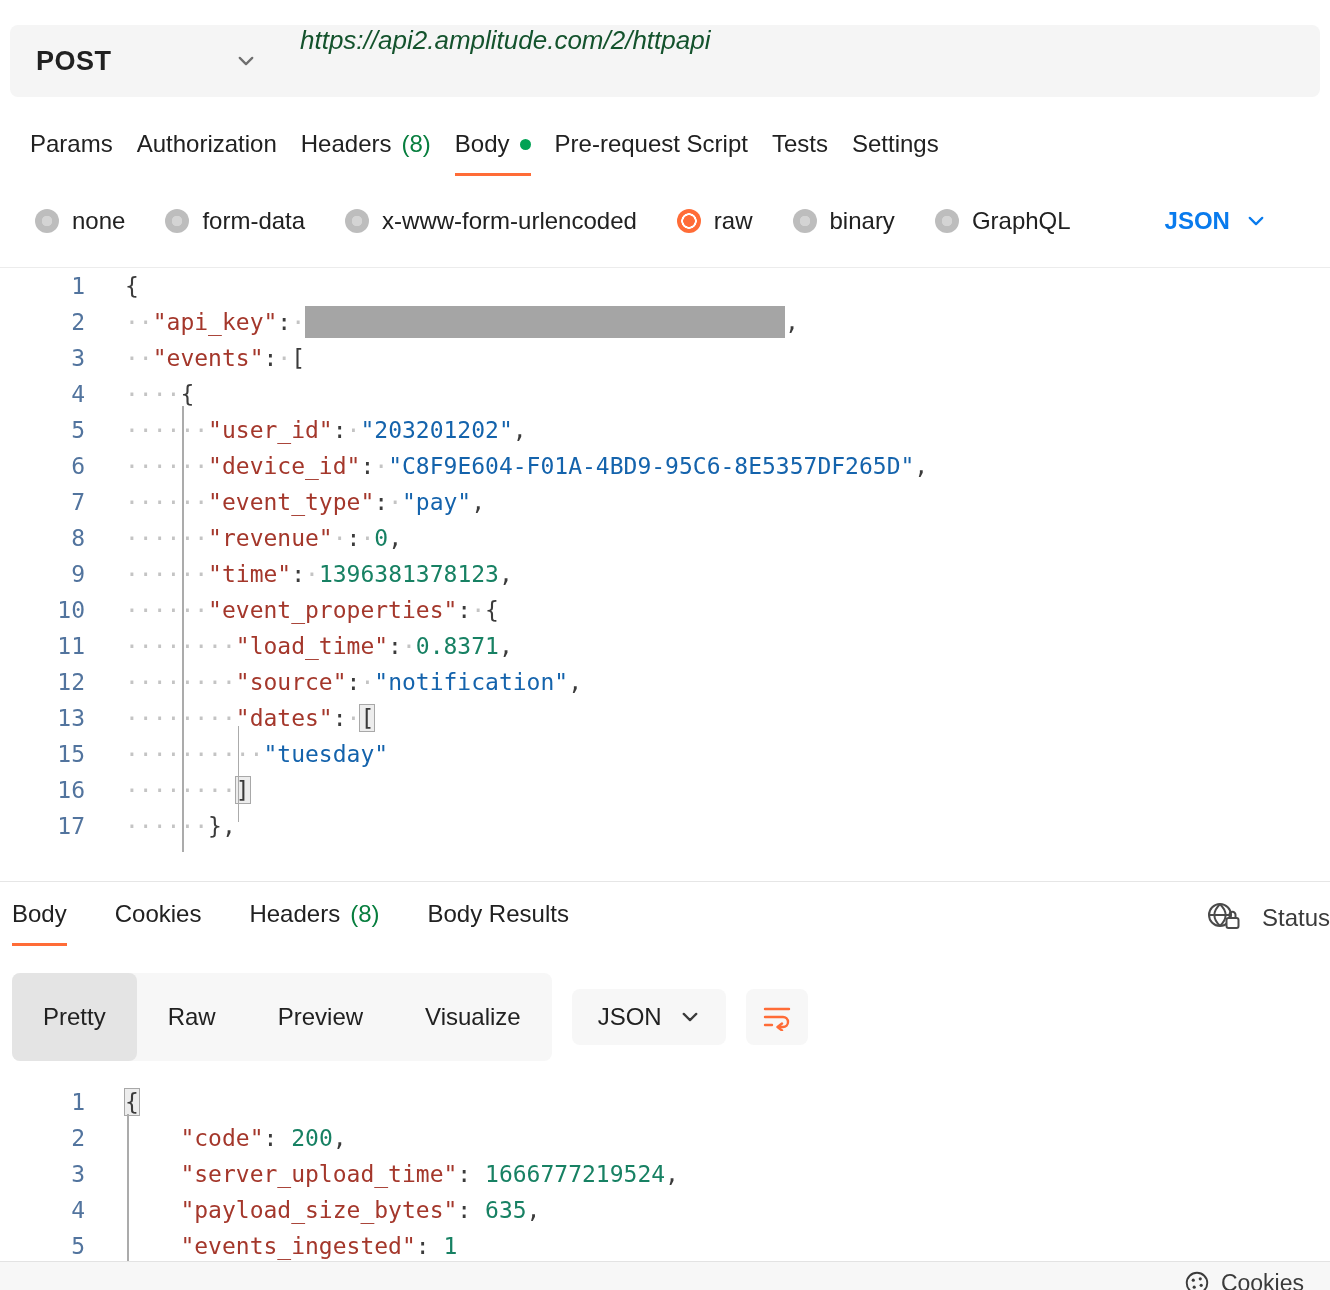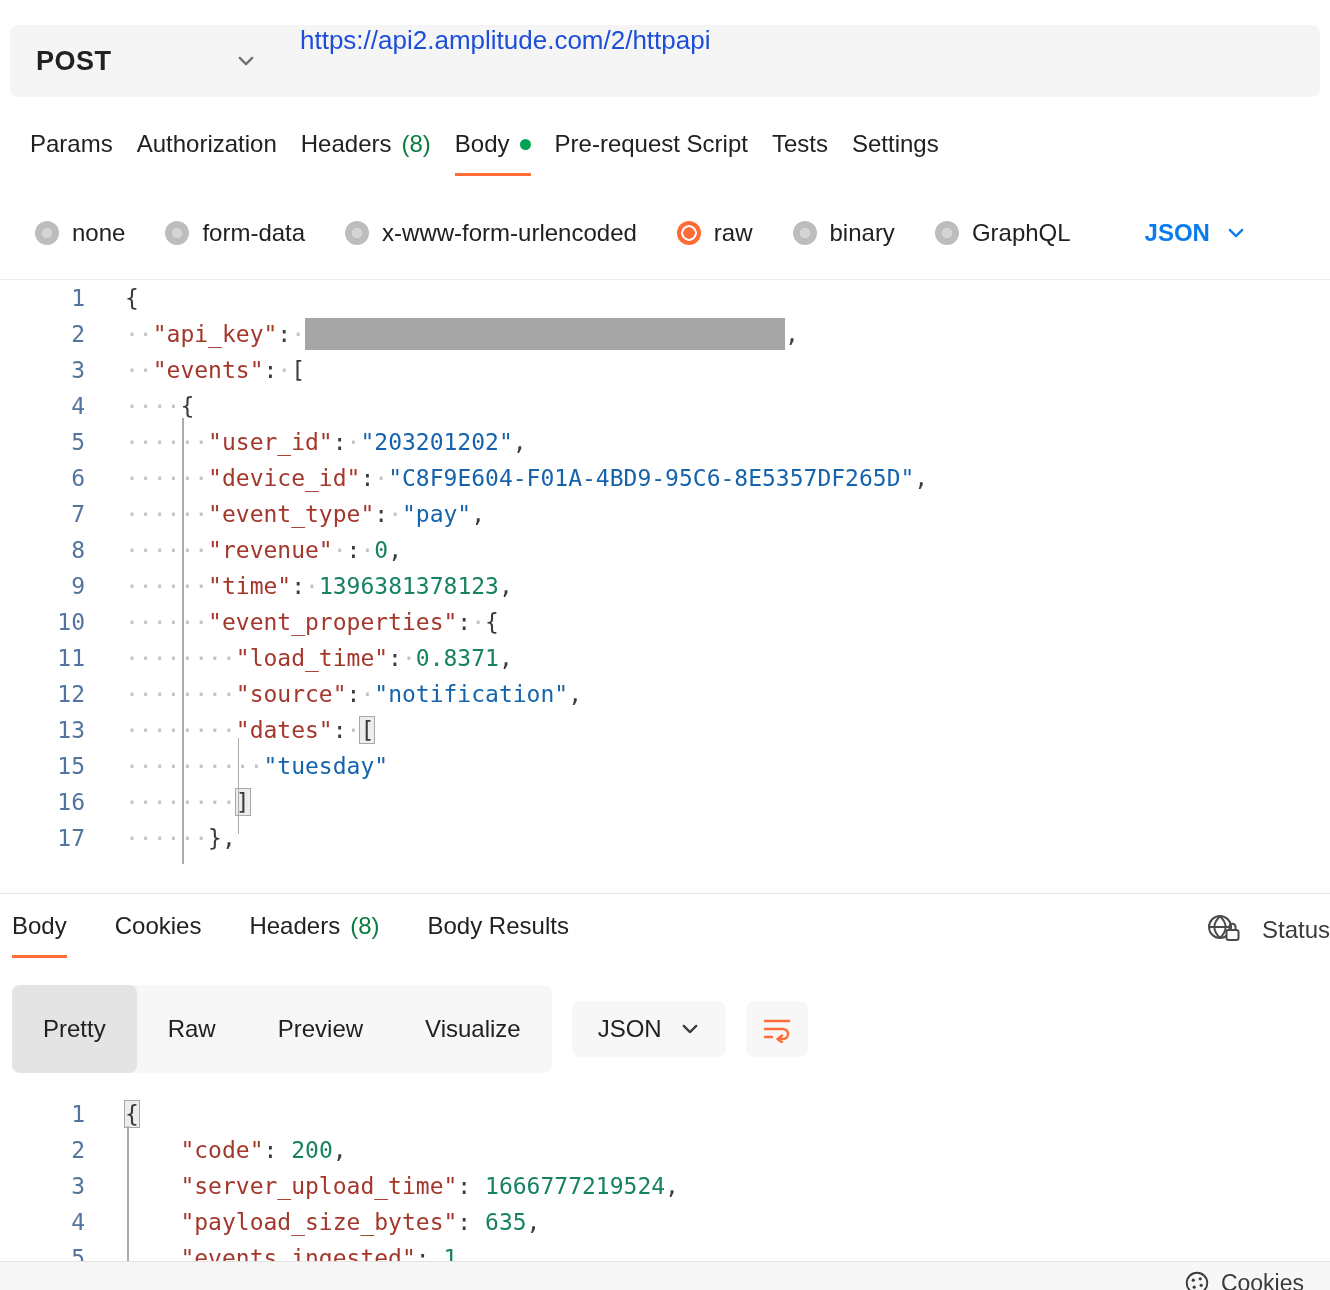--- a/index.html
+++ b/index.html
@@ -8,32 +8,32 @@
 
   
   .url-bar{display:flex;height:72px;margin:25px 10px 0 10px;
            background:#f5f5f5;border-radius:8px;}
   .method-select{display:flex;align-items:center;justify-content:space-between;
                  width:220px;padding:0 20px 0 26px;cursor:pointer;}
   .method-label{font-size:27px;font-weight:700;letter-spacing:.5px;}
   .chev{display:flex;align-items:center;color:#6f6f6f;}
   .chev.blue{color:#097bed;}
   .chev.dark{color:#3b3b3b;}
-  .url-input{font-size:26px;color:#1d4ed8;padding-left:24px;white-space:nowrap;}
+  .url-input{font-size:26px;color:#14532d;padding-left:24px;white-space:nowrap;font-style:italic;}
 
   
   .req-tabs{display:flex;gap:24px;padding-left:30px;margin-top:33px;}
   .tab{display:flex;align-items:center;gap:10px;font-size:24px;color:#212121;
        padding-bottom:15px;border-bottom:3px solid transparent;cursor:pointer;}
   .tab.active{border-bottom-color:#ff6c37;}
   .tab .count{color:#077e3e;}
   .tab .dot{width:11px;height:11px;border-radius:50%;background:#00a254;}
 
   
-  .body-type-row{display:flex;align-items:center;gap:40px;padding-left:35px;margin-top:36px;height:42px;}
+  .body-type-row{display:flex;align-items:center;gap:60px;padding-left:35px;margin-top:24px;height:42px;}
   .radio-item{display:flex;align-items:center;gap:13px;font-size:24px;cursor:pointer;}
   .radio-circle{width:24px;height:24px;border-radius:50%;flex:none;
       background:radial-gradient(circle,#d4d4d4 0 5px,#bdbdbd 5.5px);}
   .radio-circle.sel{background:radial-gradient(circle,#ff6c37 0 5.5px,#ffffff 6px 7.5px,#ff6c37 8px);}
   .lang-select{display:flex;align-items:center;gap:16px;color:#097bed;font-weight:600;
                font-size:24px;margin-left:34px;cursor:pointer;}
 
   
   .editor{position:relative;font-family:"DejaVu Sans Mono",monospace;font-size:23px;overflow:hidden;}
   .editor1{margin-top:25px;height:613px;border-top:1px solid #ececec;border-bottom:1px solid #e6e6e6;}

